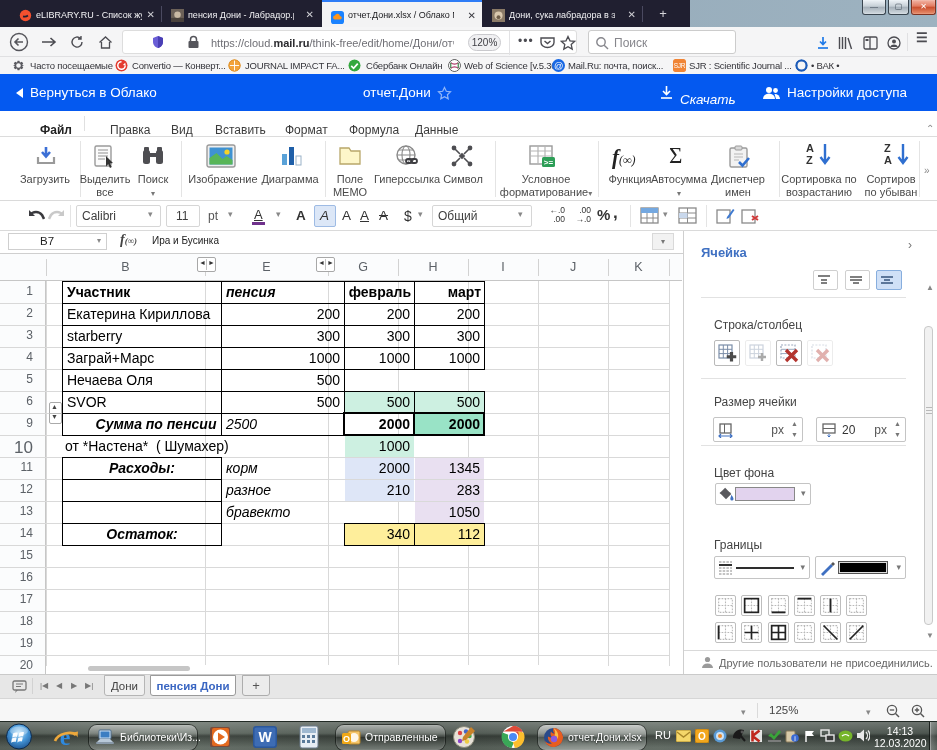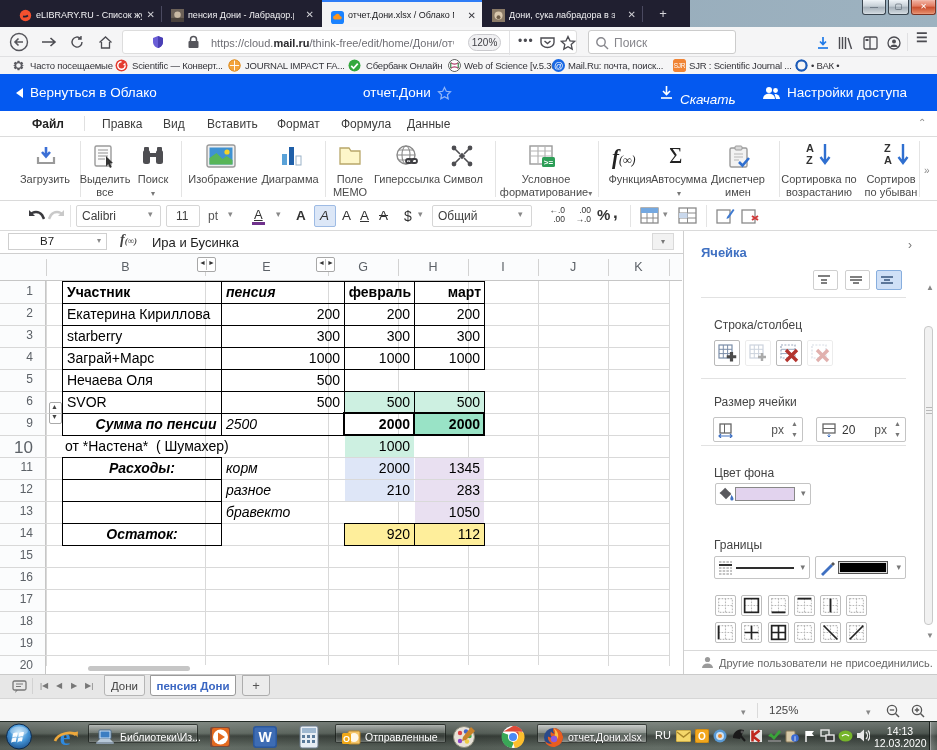--- a/index.html
+++ b/index.html
@@ -27,42 +27,42 @@
 #urlbar{position:absolute;left:122px;top:3px;width:455px;height:24px;background:#fff;border:1px solid #ddd;border-radius:3px;}
 #searchbox{position:absolute;left:588px;top:3px;width:148px;height:24px;background:#fff;border:1px solid #ccc;border-radius:3px;}
 
 #bmbar{left:0;top:57px;width:937px;height:17px;background:#f5f5f6;font-size:9.5px;letter-spacing:-0.2px;color:#34343a;}
 .bm{position:absolute;top:2px;height:14px;line-height:14px;white-space:nowrap;}
 .bmi{position:absolute;top:2px;width:13px;height:13px;border-radius:50%;}
 
 #bluebar{left:0;top:74px;width:937px;height:37px;background:#0459f0;color:#fff;font-size:13.5px;}
 
 #menubar{left:0;top:111px;width:937px;height:26px;background:#fff;border-bottom:1px solid #dcdcdc;font-size:12px;color:#3c3c3c;}
-.mi{position:absolute;top:6px;}
+.mi{position:absolute;top:12px;margin-left:8px;}
 
 #tb1{left:0;top:137px;width:937px;height:64px;background:#fff;border-bottom:1px solid #dadada;}
 .tsep{position:absolute;top:4px;width:1px;height:56px;background:#e4e4e4;}
 .tlbl{position:absolute;font-size:11px;color:#4a4a4a;text-align:center;line-height:13px;}
 .ticon{position:absolute;top:7px;}
 
 #tb2{left:0;top:201px;width:937px;height:30px;background:#fff;border-bottom:1px solid #dadada;font-size:12px;color:#3e3e3e;}
 
 #fbar{left:0;top:231px;width:937px;height:23px;background:#fff;}
 
 #grid{left:0;top:254px;width:682px;height:420px;background:#fff;overflow:hidden;}
 .cell{position:absolute;font-size:14px;color:#000;white-space:nowrap;overflow:hidden;}
 .gl{position:absolute;background:#d9d9d9;}
 
 #panel{left:683px;top:231px;width:254px;height:443px;background:#fff;border-left:1px solid #cfcfcf;font-size:12px;color:#444;}
 .pbtn{position:absolute;width:26px;height:26px;border:1px solid #cfcfcf;border-radius:2px;background:#fff;}
 
 #shbar{left:0;top:674px;width:937px;height:24px;background:#e7e7e7;border-top:1px solid #cacaca;}
 #stbar{left:0;top:698px;width:937px;height:23px;background:#f7f7f7;border-top:1px solid #d6d6d6;}
 #taskbar{left:0;top:721px;width:937px;height:29px;background:linear-gradient(rgba(255,255,255,.22),rgba(255,255,255,.06) 40%,rgba(0,0,0,.30) 50%,rgba(255,255,255,.06) 90%),linear-gradient(90deg,#4b544d,#5d675f 20%,#454e47 45%,#5a645c 70%,#414a44);border-top:1px solid #232b26;}
-.tbbtn{position:absolute;top:2px;height:19px;border:1px solid rgba(20,25,22,.75);border-radius:2px;background:linear-gradient(rgba(255,255,255,.45),rgba(255,255,255,.12) 45%,rgba(0,0,0,.12) 50%,rgba(255,255,255,.18));box-shadow:inset 0 0 1px rgba(255,255,255,.6);color:#fff;font-size:10.5px;}
+.tbbtn{position:absolute;top:2px;height:27px;border:1px solid rgba(20,25,22,.75);border-radius:9px;background:linear-gradient(rgba(255,255,255,.45),rgba(255,255,255,.12) 45%,rgba(0,0,0,.12) 50%,rgba(255,255,255,.18));box-shadow:inset 0 0 1px rgba(255,255,255,.6);color:#fff;font-size:10.5px;}
 </style></head><body>
 <div id="scr">
 
 <div class="ab" id="titlebar">
  <div class="ab" id="tabstrip"></div>
  <div class="tab" style="left:10px;width:151px;">
    <svg class="favi" viewBox="0 0 16 16">
           <circle cx="8" cy="8" r="7" fill="#f4502e"></circle>
           <path d="M5 9c2 .5 4 .5 6-1" stroke="#201f30" stroke-width="2.2" fill="none"></path>
         </svg>
@@ -169,21 +169,21 @@
 <div class="ab" id="bmbar">
  <svg class="bmi" style="left:12px;" viewBox="0 0 14 14">
         <path d="M7 4.5A2.5 2.5 0 1 0 7 9.5 2.5 2.5 0 0 0 7 4.5zm6 2.5l-1.8.6-.1.3 1 1.6-1.6 1.6-1.6-1-.3.1L8 12H6l-.6-1.8-.3-.1-1.6 1-1.6-1.6 1-1.6-.1-.3L1 7l1.8-.6.1-.3-1-1.6L3.5 2.9l1.6 1 .3-.1L6 2h2l.6 1.8.3.1 1.6-1 1.6 1.6-1 1.6.1.3z" fill="#5a5a60"></path>
       </svg>
  <div class="bm" style="left:30px;">Часто посещаемые</div>
  <svg class="bmi" style="left:115px;" viewBox="0 0 14 14">
         <circle cx="7" cy="7" r="6.5" fill="#e43c30"></circle>
         <path d="M7 3a4 4 0 1 0 4 4" fill="none" stroke="#fff" stroke-width="1.6"></path>
         <path d="M11 4l.5 3-3-.5z" fill="#fff"></path>
       </svg>
- <div class="bm" style="left:132px;">Scientific — Конверт...</div>
+ <div class="bm" style="left:132px;">Convertio — Конверт...</div>
  <svg class="bmi" style="left:228px;" viewBox="0 0 14 14">
         <circle cx="7" cy="7" r="6.5" fill="#f2a33c"></circle>
         <path d="M2 7h10M7 1.5v11" stroke="#fff" stroke-width="1"></path>
         <circle cx="7" cy="7" r="6.2" fill="none" stroke="#d98a20" stroke-width="1"></circle>
       </svg>
  <div class="bm" style="left:245px;">JOURNAL IMPACT FA...</div>
  <svg class="bmi" style="left:348px;" viewBox="0 0 14 14">
         <circle cx="7" cy="7" r="6.5" fill="#34a83e"></circle>
         <path d="M3.5 7.5L6 10l4.5-5" stroke="#fff" stroke-width="1.8" fill="none"></path>
       </svg>
@@ -401,21 +401,21 @@
         <path d="M10 8l6-4M16 8l-6-4" stroke="#d03a3a" stroke-width="2" transform="translate(1,5)"></path>
       </svg>
 </div>
 
 <div class="ab" id="fbar">
  <div class="ab" style="left:8px;top:2px;width:99px;height:17px;border:1px solid #cfcfcf;background:#fff;"></div>
  <div class="ab" style="left:40px;top:4px;font-size:11.5px;color:#222;">B7</div>
  <div class="ab" style="left:97px;top:5px;color:#888;font-size:8px;">▾</div>
  <div class="ab" style="left:120px;top:1px;font-size:14px;font-style:italic;font-family:'Liberation Serif',serif;color:#444;font-weight:bold;">f<span style="font-size:9px;">(∞)</span></div>
  <div class="ab" style="left:145px;top:2px;width:505px;height:17px;background:#fff;"></div>
- <div class="ab" style="left:152px;top:4px;font-size:13px;color:#222;">Ира и Бусинка</div>
+ <div class="ab" style="left:152px;top:4px;font-size:10px;color:#222;">Ира и Бусинка</div>
  <div class="ab" style="left:652px;top:2px;width:22px;height:17px;background:#f2f2f2;border:1px solid #d9d9d9;color:#777;font-size:8px;text-align:center;line-height:16px;">▾</div>
  <div class="ab" style="left:0;top:22px;width:683px;height:1px;background:#cfcfcf;"></div>
 </div>
 
 <div class="ab" id="grid">
 <div class="ab" style="left:0;top:0;width:682px;height:27px;background:#fbfcfd;border-bottom:1px solid #c6c6c6;"></div>
 <div class="ab" style="left:110.5px;top:6px;width:30px;height:16px;text-align:center;font-size:12.5px;color:#5c6167;">B</div>
 <div class="ab" style="left:251.5px;top:6px;width:30px;height:16px;text-align:center;font-size:12.5px;color:#5c6167;">E</div>
 <div class="ab" style="left:348px;top:6px;width:30px;height:16px;text-align:center;font-size:12.5px;color:#5c6167;">G</div>
 <div class="ab" style="left:418px;top:6px;width:30px;height:16px;text-align:center;font-size:12.5px;color:#5c6167;">H</div>
@@ -577,21 +577,21 @@
 <div class="cell" style="left:47px;top:204px;width:158px;height:21px;line-height:21px;font-weight:bold;font-style:italic;text-align:center;">Расходы:</div>
 <div class="cell" style="left:206px;top:204px;width:122px;height:21px;line-height:21px;font-style:italic;padding-left:4px;">корм</div>
 <div class="cell" style="left:329px;top:204px;width:69px;height:21px;line-height:21px;text-align:right;padding-right:4px;">2000</div>
 <div class="cell" style="left:399px;top:204px;width:69px;height:21px;line-height:21px;text-align:right;padding-right:4px;">1345</div>
 <div class="cell" style="left:206px;top:226px;width:122px;height:21px;line-height:21px;font-style:italic;padding-left:4px;">разное</div>
 <div class="cell" style="left:329px;top:226px;width:69px;height:21px;line-height:21px;text-align:right;padding-right:4px;">210</div>
 <div class="cell" style="left:399px;top:226px;width:69px;height:21px;line-height:21px;text-align:right;padding-right:4px;">283</div>
 <div class="cell" style="left:206px;top:248px;width:122px;height:21px;line-height:21px;font-style:italic;padding-left:4px;">бравекто</div>
 <div class="cell" style="left:399px;top:248px;width:69px;height:21px;line-height:21px;text-align:right;padding-right:4px;">1050</div>
 <div class="cell" style="left:47px;top:270px;width:158px;height:21px;line-height:21px;font-weight:bold;font-style:italic;text-align:center;">Остаток:</div>
-<div class="cell" style="left:329px;top:270px;width:69px;height:21px;line-height:21px;text-align:right;padding-right:4px;">920</div>
+<div class="cell" style="left:329px;top:270px;width:69px;height:21px;line-height:21px;text-align:right;padding-right:4px;">340</div>
 <div class="cell" style="left:399px;top:270px;width:69px;height:21px;line-height:21px;text-align:right;padding-right:4px;">112</div>
 <div class="ab" style="left:33px;top:148px;width:13px;height:22px;background:#fff;border:1px solid #aaa;border-radius:2px;"></div>
 <div class="ab" style="left:35px;top:149px;font-size:7px;color:#444;">▲</div>
 <div class="ab" style="left:33px;top:159px;width:13px;height:1px;background:#bbb;"></div>
 <div class="ab" style="left:35px;top:159px;font-size:7px;color:#444;">▼</div>
 <div class="ab" style="left:670px;top:0;width:12px;height:420px;background:#fff;"></div>
 <div class="ab" style="left:671px;top:21px;width:7px;height:80px;background:#c3c7c0;border-radius:4px;"></div>
 <div class="ab" style="left:670px;top:398px;width:12px;height:10px;font-size:8px;color:#44619e;text-align:center;line-height:10px;">▲</div>
 <div class="ab" style="left:670px;top:410px;width:12px;height:10px;font-size:8px;color:#44619e;text-align:center;line-height:10px;">▼</div>
 <div class="ab" style="left:645px;top:411px;width:11px;height:9px;font-size:8px;color:#44619e;text-align:center;line-height:9px;">◄</div>

